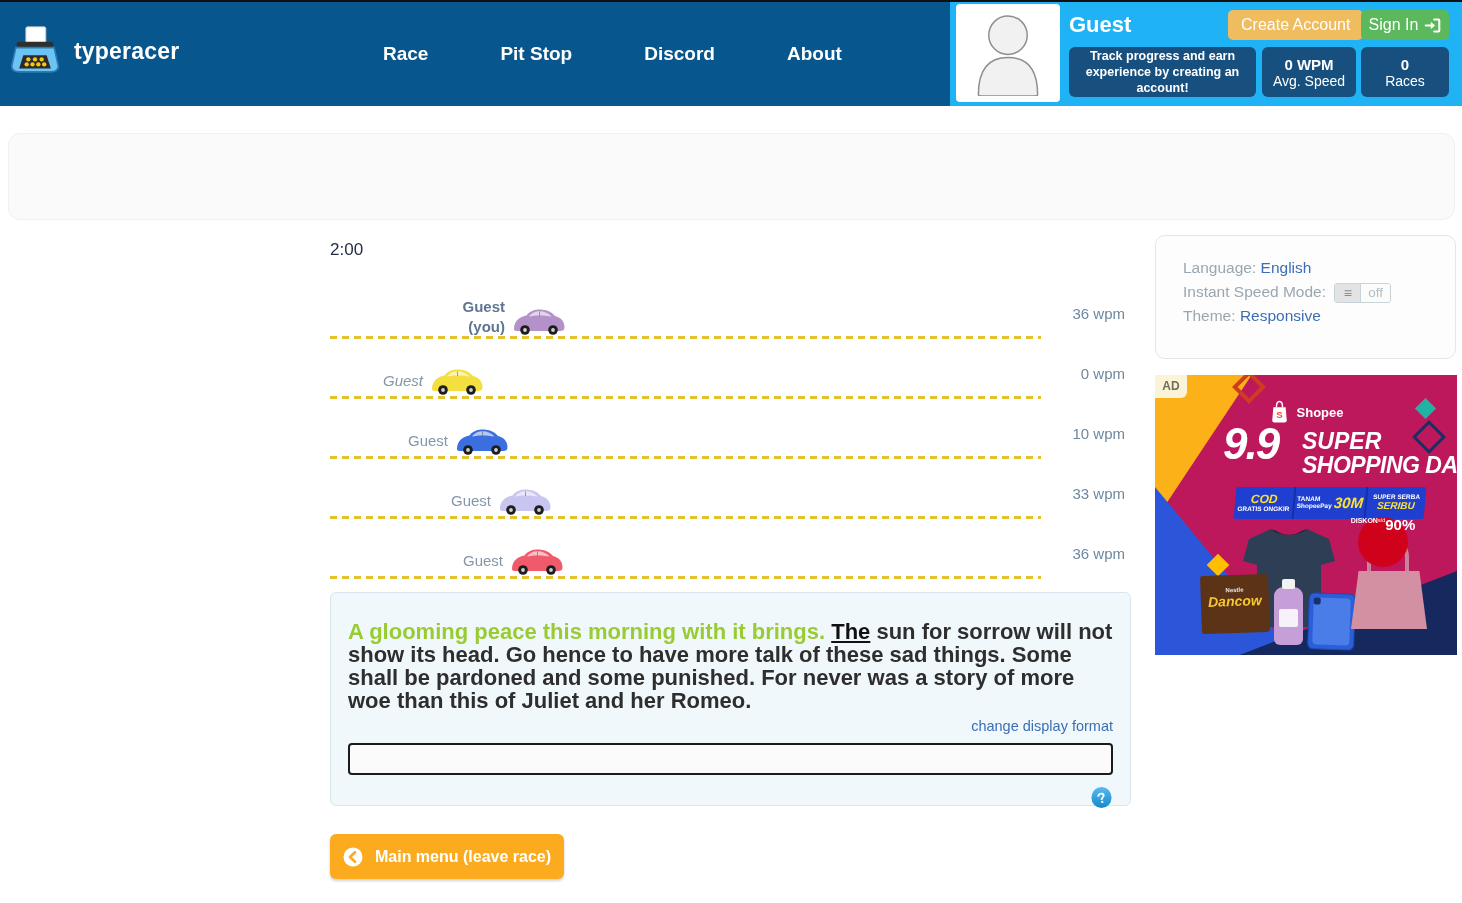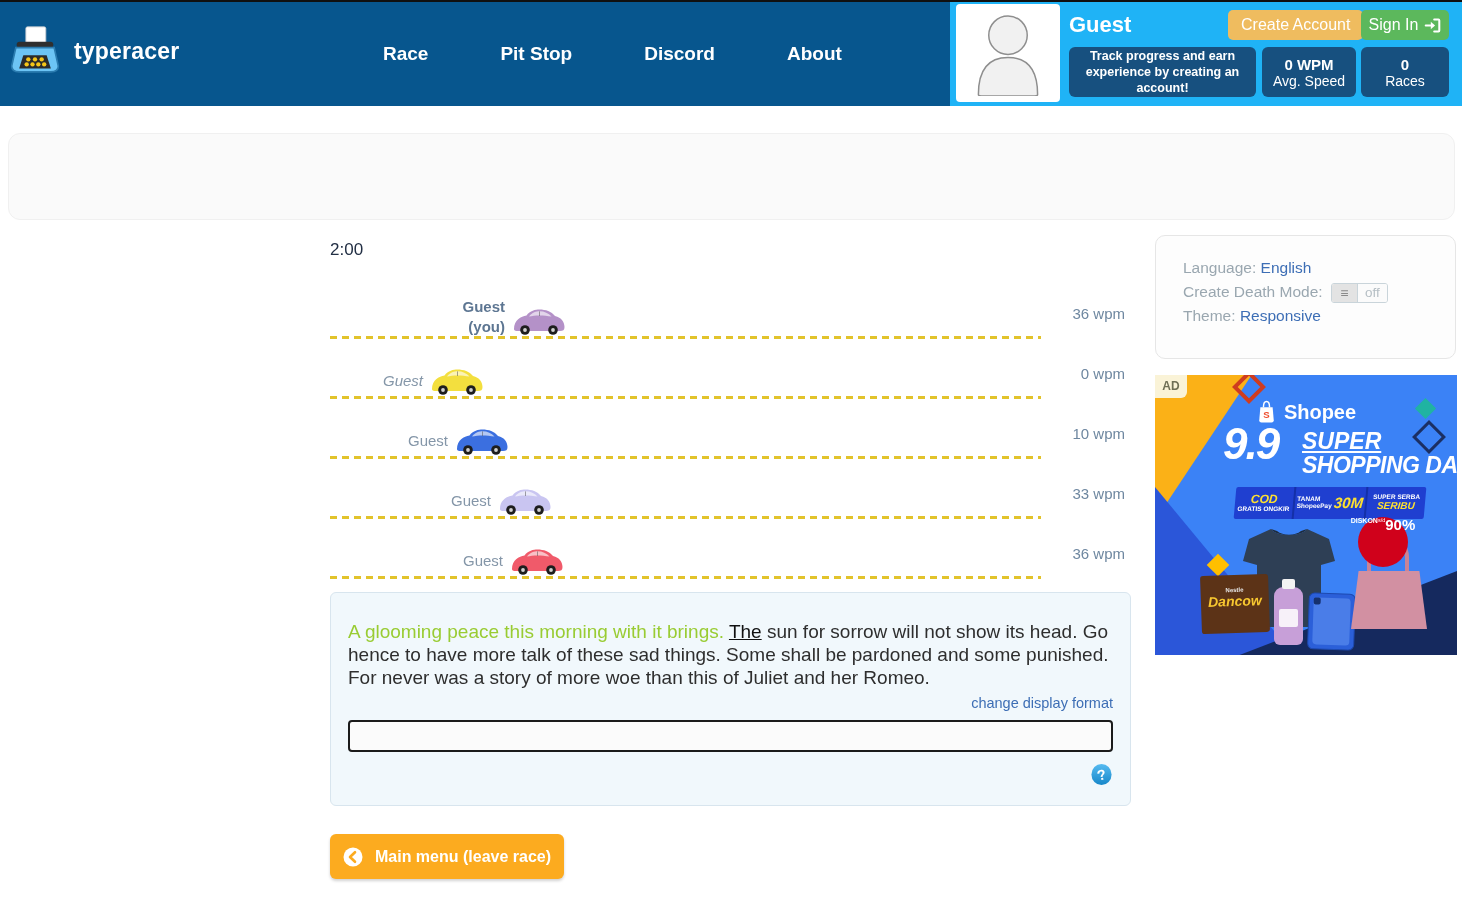--- a/index.html
+++ b/index.html
@@ -40,56 +40,56 @@
   .lane-line { position:absolute; left:0; bottom:0; width:711px; height:3px;
     background:repeating-linear-gradient(90deg,#E2C32B 0 7px,transparent 7px 12px); }
   .car-anchor { position:absolute; bottom:3px; height:28px; }
   .racer-label { position:absolute; right:calc(100% + 7px); bottom:6px; text-align:right; white-space:nowrap; color:#8496A8; font-size:15px; line-height:1.3; }
   .racer-label.lead { color:#5D7692; font-weight:bold; bottom:0; }
   .racer-label .racer-name.italic { font-style:italic; }
   .wpm { position:absolute; right:6px; bottom:17px; color:#6E87A0; font-size:15px; }
 
   
   .typing-panel { position:absolute; left:330px; top:592px; width:801px; height:214px; background:#F1F8FC; border:1px solid #D8E5EE; border-radius:6px; padding:27px 17px 0 17px; }
-  .passage { font-size:19px; line-height:23px; color:#2E2E2E; }
+  .passage { font-size:22px; line-height:23px; color:#2E2E2E;font-weight:bold; }
   .typed { color:#99CC33; }
   .current-word { color:#111; text-decoration:underline; }
   .change-format-row { text-align:right; margin-top:5px; }
   .change-format { color:#3D6EB5; font-size:14.5px; cursor:pointer; text-decoration:none; }
   .typing-input { display:block; width:100%; height:32px; margin-top:8px; background:#FBFBFB; border:2px solid #1B1B1B; border-radius:4px; font-size:17px; font-family:inherit; padding:0 8px; }
   .help-row { text-align:right; margin-top:11px; }
   .help-icon { display:inline-block; cursor:pointer; }
 
   
   .main-menu-btn { position:absolute; left:330px; top:834px; width:234px; height:45px; background:#FCAB1F; border:none; border-radius:6px; color:#fff; font-size:16px; font-weight:bold; font-family:inherit; cursor:pointer; display:flex; align-items:center; justify-content:center; gap:12px; box-shadow:0 2px 3px rgba(0,0,0,.18); }
 
   
   .settings-panel { position:absolute; left:1155px; top:235px; width:301px; height:124px; background:#FDFDFD; border:1px solid #E6E6E6; border-radius:10px; padding:20px 0 0 27px; font-size:15.5px; line-height:24px; color:#9AA7B0; }
   .settings-row { white-space:nowrap; }
   .settings-link { color:#3D6EB5; cursor:pointer; text-decoration:none; }
   .idm-toggle { display:inline-flex; vertical-align:middle; border:1px solid #C9D4DA; border-radius:3px; overflow:hidden; height:20px; margin-left:4px; cursor:pointer; }
   .idm-grip { width:26px; background:#E3E3E3; border-right:1px solid #C9D4DA; color:#8A8A8A; font-size:14px; line-height:18px; text-align:center; }
   .idm-state { padding:0 7px; background:#FBFBFB; color:#B5BEC4; font-size:13.5px; line-height:18px; }
 
   
-  .shopee-ad { position:absolute; left:1155px; top:375px; width:302px; height:280px; background:#3b82f6; overflow:hidden; display:block; cursor:pointer; }
+  .shopee-ad { position:absolute; left:1155px; top:375px; width:302px; height:280px; background:#be185d; overflow:hidden; display:block; cursor:pointer; }
   .tri-yellow { position:absolute; inset:0; background:#FBB117; clip-path:polygon(0 0,32% 0,0 52%); }
   .tri-blue { position:absolute; inset:0; background:#2B56D9; clip-path:polygon(0 40%,0 100%,46% 100%); }
   .tri-navy { position:absolute; inset:0; background:#15295E; clip-path:polygon(28% 100%,100% 100%,100% 70%); z-index:1; }
   .diamond { position:absolute; transform:rotate(45deg); z-index:2; }
   .d-red-outline { left:82px; top:0px; width:24px; height:24px; border:4px solid #CF3C1F; }
   .d-teal { right:24px; top:26px; width:15px; height:15px; background:#20B3A2; }
   .d-navy-outline { right:16px; top:50px; width:24px; height:24px; border:3px solid #1B2F63; }
   .d-yellow-sm { left:55px; top:182px; width:16px; height:16px; background:#FFBF00; }
   .d-green-sm { left:61px; top:203px; width:9px; height:9px; background:#17A589; }
   .ad-badge { position:absolute; left:0; top:0; width:32px; height:23px; background:#FAF3D7; border-radius:0 0 6px 0; color:#6F6F55; font-size:12px; font-weight:bold; text-align:center; line-height:23px; z-index:4; }
   .ad-logo-row { position:absolute; left:0; right:0; top:25px; display:flex; align-items:center; justify-content:center; gap:7px; z-index:3; }
-  .ad-logo-text { color:#fff; font-size:20px; font-weight:600; }
+  .ad-logo-text { color:#fff; font-size:13px; font-weight:600; }
   .ad-99 { position:absolute; left:68px; top:44px; color:#fff; font-size:44px; font-weight:800; font-style:italic; letter-spacing:-2px; z-index:3; }
-  .ad-h1 { position:absolute; left:147px; top:53px; color:#fff; font-size:23px; font-weight:800; font-style:italic; z-index:3; white-space:nowrap;text-decoration:underline; }
+  .ad-h1 { position:absolute; left:147px; top:53px; color:#fff; font-size:23px; font-weight:800; font-style:italic; z-index:3; white-space:nowrap; }
   .ad-h2 { position:absolute; left:147px; top:77px; color:#fff; font-size:23px; font-weight:800; font-style:italic; z-index:3; white-space:nowrap; letter-spacing:-.5px; }
   .ad-ribbon { position:absolute; left:80px; top:112px; width:190px; height:32px; background:#1F3FD0; transform:skewX(-5deg); display:flex; z-index:3; border-radius:2px; }
   .rib-seg { flex:1; display:flex; flex-direction:column; align-items:center; justify-content:center; line-height:1.05; padding:0 2px; }
   .rib-seg + .rib-seg { border-left:2px solid #1430A8; }
   .rib-yellow-big { color:#FDE030; font-weight:800; font-style:italic; font-size:12px; }
   .rib-white-sm { color:#fff; font-weight:bold; font-size:6.5px; white-space:nowrap; }
   .rib-30m-wrap { display:flex; align-items:center; gap:2px; }
   .rib-30m { color:#FDE030; font-weight:800; font-style:italic; font-size:15px; }
   .rib-seribu { color:#FDE030; font-weight:800; font-style:italic; font-size:10px; }
   .ad-products { position:absolute; inset:0; z-index:3; }
@@ -308,21 +308,21 @@
     </svg>
     <span>Main menu (leave race)</span>
   </button>
 
   <aside class="settings-panel">
     <div class="settings-row">
       <span>Language:</span>
       <a class="settings-link">English</a>
     </div>
     <div class="settings-row">
-      <span>Create Death Mode:</span>
+      <span>Instant Speed Mode:</span>
       <span class="idm-toggle">
         <span class="idm-grip">≡</span>
         <span class="idm-state">off</span>
       </span>
     </div>
     <div class="settings-row">
       <span>Theme:</span>
       <a class="settings-link">Responsive</a>
     </div>
   </aside>

